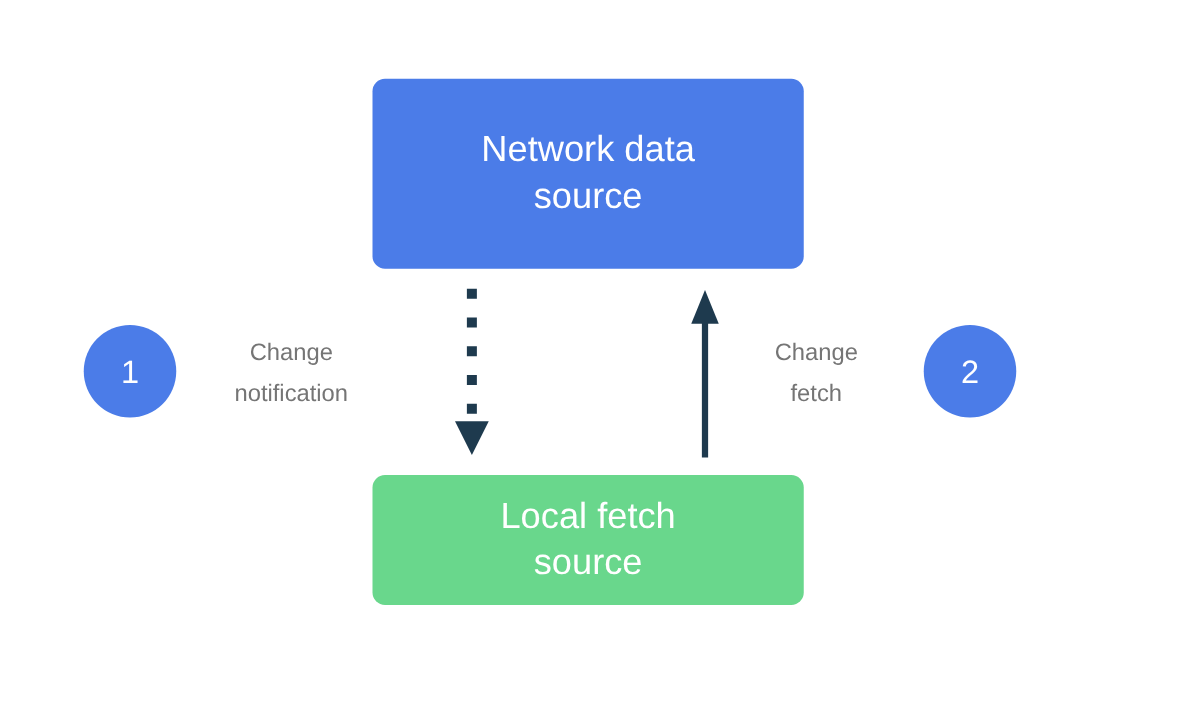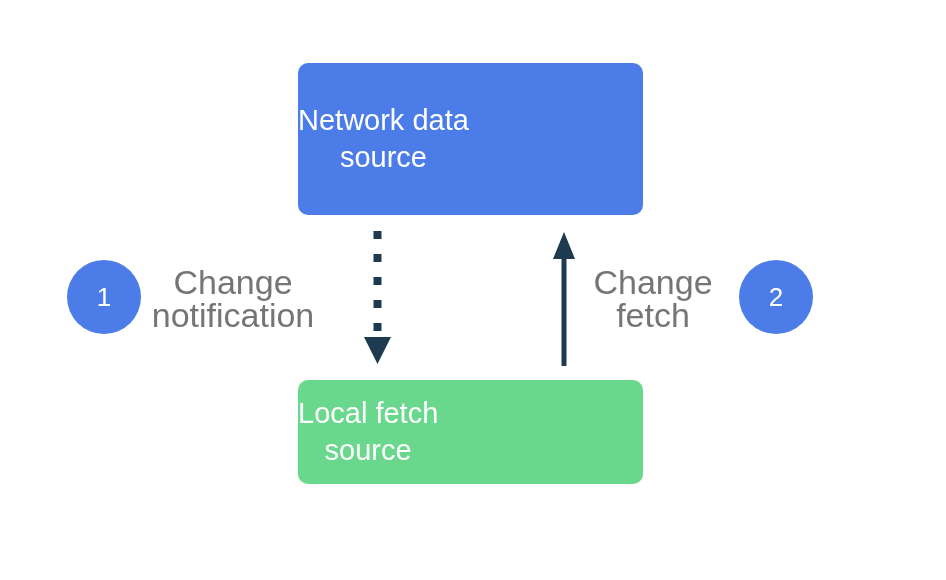--- a/index.html
+++ b/index.html
@@ -15,20 +15,21 @@
     font-family: "Liberation Sans", sans-serif;
     overflow: hidden;
   }
   .node {
     position: absolute;
     left: 298px;
     width: 345px;
     border-radius: 10px;
     display: flex;
     align-items: center;
+    justify-content: center;
     text-align: center;
     color: var(--text-white, #ffffff);
     font-size: 29px;
     line-height: 37px;
     white-space: pre-line;
   }
   .node-network {
     top: 63px;
     height: 152px;
     background: var(--node-blue, #4b7ce8);
@@ -52,21 +53,21 @@
     font-size: 26px;
   }
   .step-circle-1 { left: 67px; }
   .step-circle-2 { left: 739px; }
   .step-label {
     position: absolute;
     top: 266px;
     width: 170px;
     text-align: center;
     color: var(--label-gray, #757575);
-    font-size: 34px;
+    font-size: 19px;
     line-height: 33px;
     white-space: pre-line;
   }
   .step-label-1 { left: 148px; }
   .step-label-2 { left: 568px; }
   .arrow-svg {
     position: absolute;
     display: block;
   }
   .arrow-svg .stroke {

